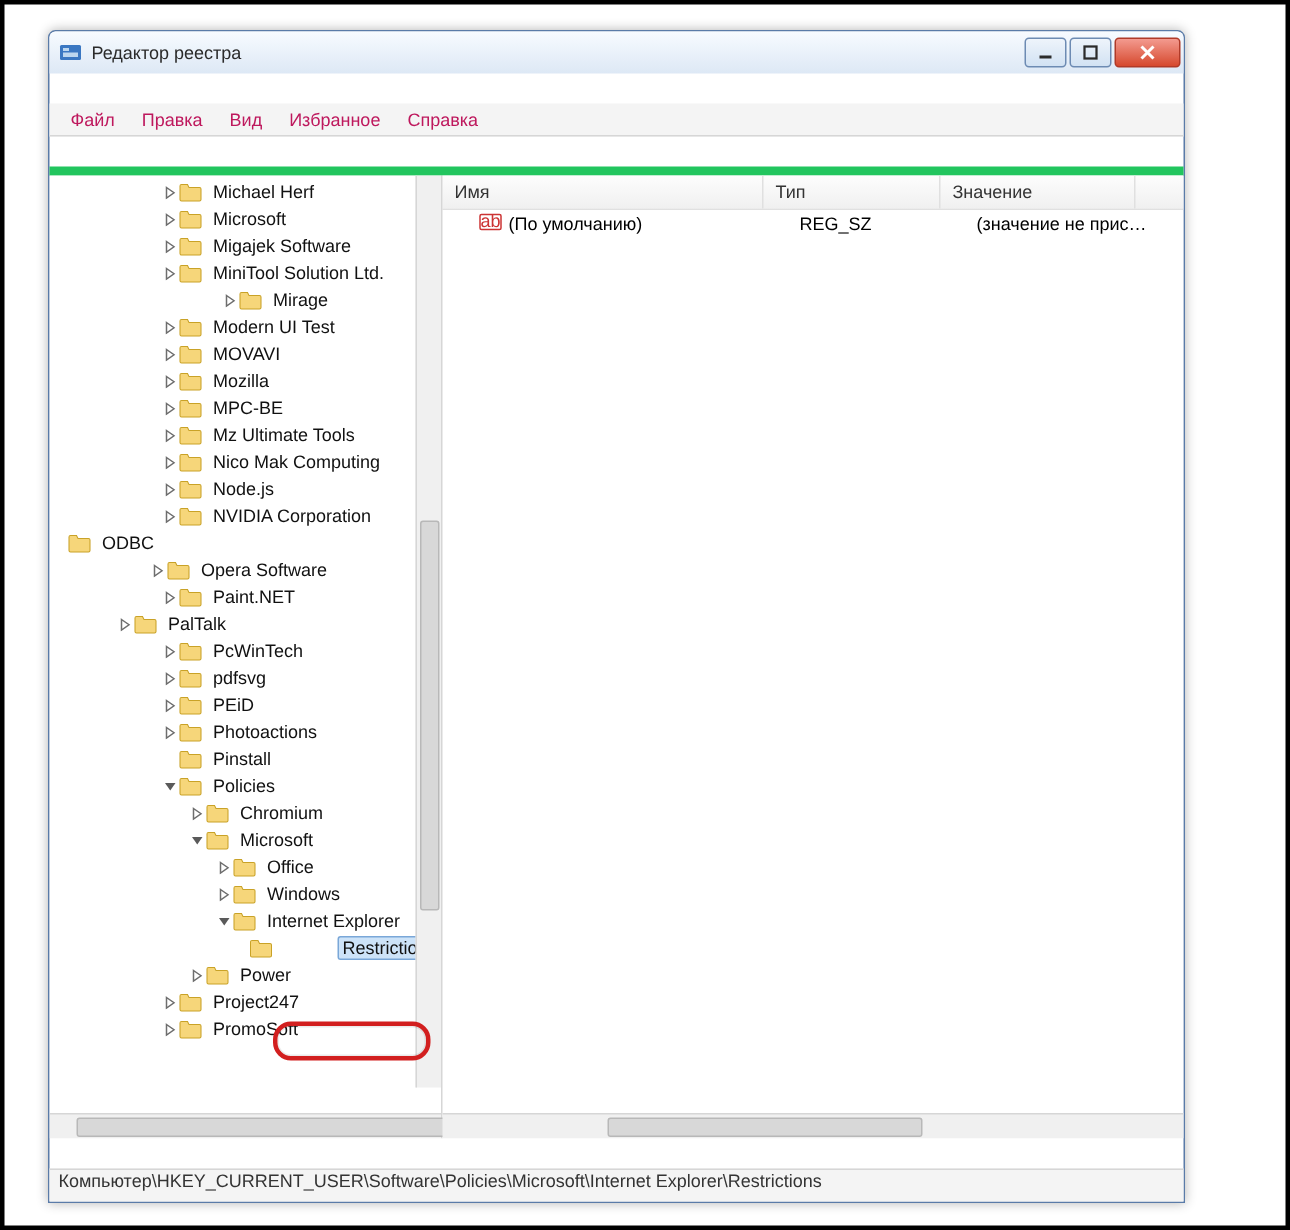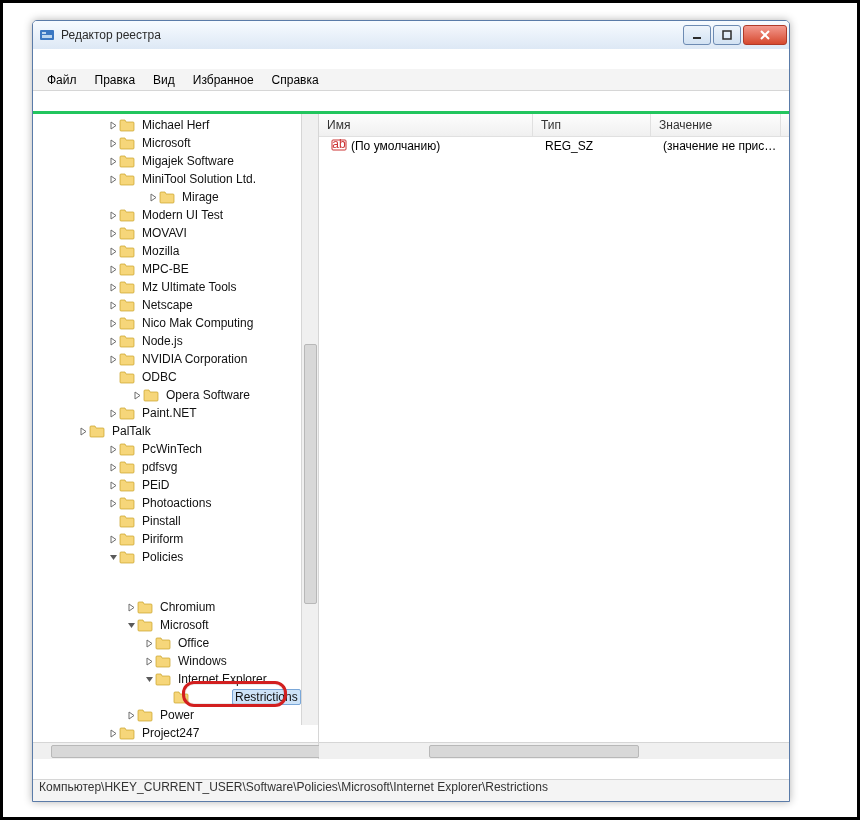--- a/index.html
+++ b/index.html
@@ -7,35 +7,35 @@
 .outer { border: 3px solid #000; width: 860px; height: 820px; position: relative; }
 .window { position: absolute; left: 29px; top: 17px; width: 758px; height: 782px; border: 1px solid #5a7ba8; border-radius: 5px 5px 0 0; background: #fff; box-shadow: 0 0 8px rgba(0,0,0,0.3); display: flex; flex-direction: column; gap: 20px; }
 .titlebar { height: 28px; background: linear-gradient(#f7fbff,#dde8f5); display: flex; align-items: center; border-top-left-radius: 4px; border-top-right-radius: 4px; }
 .titlebar .ticon { width: 16px; height: 16px; margin: 0 6px; }
 .titlebar .ttext { flex: 1; color: #2b2b2b; }
 .winbtns { display: flex; margin-right: 2px; }
 .wbtn { width: 28px; height: 20px; border: 1px solid #6d8bb3; border-radius: 3px; margin-left: 2px; display: flex; align-items: center; justify-content: center; background: linear-gradient(#eef4fb,#d2e2f3); cursor: pointer; }
 .wbtn.close { background: linear-gradient(#f39a8f,#d6492e); width: 44px; border-color: #b03a28; }
 .wbtn svg { width: 12px; height: 12px; }
 .menubar { height: 22px; display: flex; align-items: center; padding: 0 6px; border-bottom: 1px solid #d6d6d6; background: #f4f4f4; gap: 2px; }
-.menuitem { padding: 2px 8px; color: #000000; cursor: pointer; }
-.content { flex: 1; display: flex; overflow: hidden; border-top: 3px solid #22c55e; }
+.menuitem { padding: 2px 8px; color: #be185d; cursor: pointer; }
+.content { flex: 1; display: flex; overflow: hidden; border-top: 6px solid #22c55e; }
 .treepane { width: 352px; border-right: 1px solid #d6d6d6; display: flex; flex-direction: column; position: relative; }
 .treewrap { flex: 1; overflow: hidden; position: relative; background: #fff; }
 .tree { position: absolute; left: 0; top: 0; width: 100%; padding: 2px 0 2px 0; }
 .node { display: flex; align-items: center; height: 18px; white-space: nowrap; }
 .node .tw { width: 12px; height: 12px; display: flex; align-items: center; justify-content: center; color: #7a7a7a; cursor: pointer; user-select: none; }
 .node .lbl { padding: 1px 3px; color: #111; cursor: pointer; }
 .node.sel .lbl { background: #cde3f8; border: 1px solid #7aa7d8; border-radius: 2px; padding: 0 2px; margin-left: 39px; }
 .folder { width: 16px; height: 14px; margin-right: 4px; flex-shrink: 0; }
 .listpane { flex: 1; display: flex; flex-direction: column; background: #fff; }
 .lheader { height: 23px; display: flex; border-bottom: 1px solid #e0e0e0; background: linear-gradient(#fdfdfd,#f0f0f0); }
 .lcol { border-right: 1px solid #e0e0e0; padding: 4px 8px; color: #333; }
 .lbody { flex: 1; overflow: auto; }
-.lrow { display: flex; align-items: center; height: 18px; padding: 1px 4px; }
+.lrow { display: flex; align-items: center; height: 18px; padding: 1px 16px; }
 .lcell { padding: 0 8px; overflow: hidden; text-overflow: ellipsis; white-space: nowrap; }
 .hscroll { height: 17px; background: #f0f0f0; border-top: 1px solid #d6d6d6; position: relative; }
 .hscroll .thumb { position: absolute; top: 2px; height: 13px; background: #d8d8d8; border: 1px solid #b8b8b8; border-radius: 2px; }
 .vscroll { position: absolute; right: 0; top: 0; bottom: 17px; width: 17px; background: #f0f0f0; border-left: 1px solid #d6d6d6; }
 .vscroll .thumb { position: absolute; left: 2px; width: 13px; background: #d8d8d8; border: 1px solid #b8b8b8; border-radius: 2px; }
 .statusbar { height: 22px; border-top: 1px solid #d6d6d6; background: #f4f4f4; display: flex; align-items: flex-start; padding: 0 6px; color: #333; }
 .highlight-ring { position: absolute; border: 3px solid #d21f1f; border-radius: 12px; pointer-events: none; box-shadow: 0 0 0 1px rgba(0,0,0,0.08) inset; }
 .strikon { width: 16px; height: 16px; margin-right: 4px; flex-shrink: 0; }
 </style>
 </head>
@@ -195,31 +195,20 @@
               </div>
               <div class="node" style="padding-left: 74px;">
                 <span class="tw">
                   <svg width="9" height="9" viewBox="0 0 9 9">
                     <path d="M2 1 L7 4.5 L2 8 Z" fill="none" stroke="#6e6e6e" stroke-width="1"></path>
                   </svg>
                 </span>
                 <svg class="folder" viewBox="0 0 16 14">
                   <path d="M1 3 L1 12 Q1 13 2 13 L14 13 Q15 13 15 12 L15 5 Q15 4 14 4 L7 4 L6 2 L2 2 Q1 2 1 3 Z" fill="#f6d67a" stroke="#c9a227" stroke-width="0.7"></path>
                 </svg>
-                <span class="lbl">Netscape</span>
-              </div>
-              <div class="node" style="padding-left: 74px;">
-                <span class="tw">
-                  <svg width="9" height="9" viewBox="0 0 9 9">
-                    <path d="M2 1 L7 4.5 L2 8 Z" fill="none" stroke="#6e6e6e" stroke-width="1"></path>
-                  </svg>
-                </span>
-                <svg class="folder" viewBox="0 0 16 14">
-                  <path d="M1 3 L1 12 Q1 13 2 13 L14 13 Q15 13 15 12 L15 5 Q15 4 14 4 L7 4 L6 2 L2 2 Q1 2 1 3 Z" fill="#f6d67a" stroke="#c9a227" stroke-width="0.7"></path>
-                </svg>
                 <span class="lbl">Nico Mak Computing</span>
               </div>
               <div class="node" style="padding-left: 74px;">
                 <span class="tw">
                   <svg width="9" height="9" viewBox="0 0 9 9">
                     <path d="M2 1 L7 4.5 L2 8 Z" fill="none" stroke="#6e6e6e" stroke-width="1"></path>
                   </svg>
                 </span>
                 <svg class="folder" viewBox="0 0 16 14">
                   <path d="M1 3 L1 12 Q1 13 2 13 L14 13 Q15 13 15 12 L15 5 Q15 4 14 4 L7 4 L6 2 L2 2 Q1 2 1 3 Z" fill="#f6d67a" stroke="#c9a227" stroke-width="0.7"></path>
@@ -230,28 +219,28 @@
                 <span class="tw">
                   <svg width="9" height="9" viewBox="0 0 9 9">
                     <path d="M2 1 L7 4.5 L2 8 Z" fill="none" stroke="#6e6e6e" stroke-width="1"></path>
                   </svg>
                 </span>
                 <svg class="folder" viewBox="0 0 16 14">
                   <path d="M1 3 L1 12 Q1 13 2 13 L14 13 Q15 13 15 12 L15 5 Q15 4 14 4 L7 4 L6 2 L2 2 Q1 2 1 3 Z" fill="#f6d67a" stroke="#c9a227" stroke-width="0.7"></path>
                 </svg>
                 <span class="lbl">NVIDIA Corporation</span>
               </div>
-              <div class="node" style="padding-left: 74px; text-align: right;">
+              <div class="node" style=" text-align: right;">
                 <span class="tw"></span>
                 <svg class="folder" viewBox="0 0 16 14">
                   <path d="M1 3 L1 12 Q1 13 2 13 L14 13 Q15 13 15 12 L15 5 Q15 4 14 4 L7 4 L6 2 L2 2 Q1 2 1 3 Z" fill="#f6d67a" stroke="#c9a227" stroke-width="0.7"></path>
                 </svg>
                 <span class="lbl">ODBC</span>
               </div>
-              <div class="node" style="padding-left: 98px;">
+              <div class="node" style="padding-left: 66px;">
                 <span class="tw">
                   <svg width="9" height="9" viewBox="0 0 9 9">
                     <path d="M2 1 L7 4.5 L2 8 Z" fill="none" stroke="#6e6e6e" stroke-width="1"></path>
                   </svg>
                 </span>
                 <svg class="folder" viewBox="0 0 16 14">
                   <path d="M1 3 L1 12 Q1 13 2 13 L14 13 Q15 13 15 12 L15 5 Q15 4 14 4 L7 4 L6 2 L2 2 Q1 2 1 3 Z" fill="#f6d67a" stroke="#c9a227" stroke-width="0.7"></path>
                 </svg>
                 <span class="lbl">Opera Software</span>
               </div>
@@ -324,40 +313,29 @@
               <div class="node" style="padding-left: 74px;">
                 <span class="tw"></span>
                 <svg class="folder" viewBox="0 0 16 14">
                   <path d="M1 3 L1 12 Q1 13 2 13 L14 13 Q15 13 15 12 L15 5 Q15 4 14 4 L7 4 L6 2 L2 2 Q1 2 1 3 Z" fill="#f6d67a" stroke="#c9a227" stroke-width="0.7"></path>
                 </svg>
                 <span class="lbl">Pinstall</span>
               </div>
               <div class="node" style="padding-left: 74px;">
                 <span class="tw">
                   <svg width="9" height="9" viewBox="0 0 9 9">
-                    <path d="M2 1 L7 4.5 L2 8 Z" fill="none" stroke="#6e6e6e" stroke-width="1"></path>
-                  </svg>
-                </span>
-                <svg class="folder" viewBox="0 0 16 14">
-                  <path d="M1 3 L1 12 Q1 13 2 13 L14 13 Q15 13 15 12 L15 5 Q15 4 14 4 L7 4 L6 2 L2 2 Q1 2 1 3 Z" fill="#f6d67a" stroke="#c9a227" stroke-width="0.7"></path>
-                </svg>
-                <span class="lbl">Piriform</span>
-              </div>
-              <div class="node" style="padding-left: 74px;">
-                <span class="tw">
-                  <svg width="9" height="9" viewBox="0 0 9 9">
                     <path d="M1 2 L8 2 L4.5 7 Z" fill="#5a5a5a"></path>
                   </svg>
                 </span>
                 <svg class="folder" viewBox="0 0 16 14">
                   <path d="M1 3 L1 12 Q1 13 2 13 L14 13 Q15 13 15 12 L15 5 Q15 4 14 4 L7 4 L6 2 L2 2 Q1 2 1 3 Z" fill="#f6d67a" stroke="#c9a227" stroke-width="0.7"></path>
                 </svg>
                 <span class="lbl">Policies</span>
               </div>
-              <div class="node" style="padding-left: 92px; margin-top: 32px;">
+              <div class="node" style="padding-left: 92px;">
                 <span class="tw">
                   <svg width="9" height="9" viewBox="0 0 9 9">
                     <path d="M2 1 L7 4.5 L2 8 Z" fill="none" stroke="#6e6e6e" stroke-width="1"></path>
                   </svg>
                 </span>
                 <svg class="folder" viewBox="0 0 16 14">
                   <path d="M1 3 L1 12 Q1 13 2 13 L14 13 Q15 13 15 12 L15 5 Q15 4 14 4 L7 4 L6 2 L2 2 Q1 2 1 3 Z" fill="#f6d67a" stroke="#c9a227" stroke-width="0.7"></path>
                 </svg>
                 <span class="lbl">Chromium</span>
               </div>

